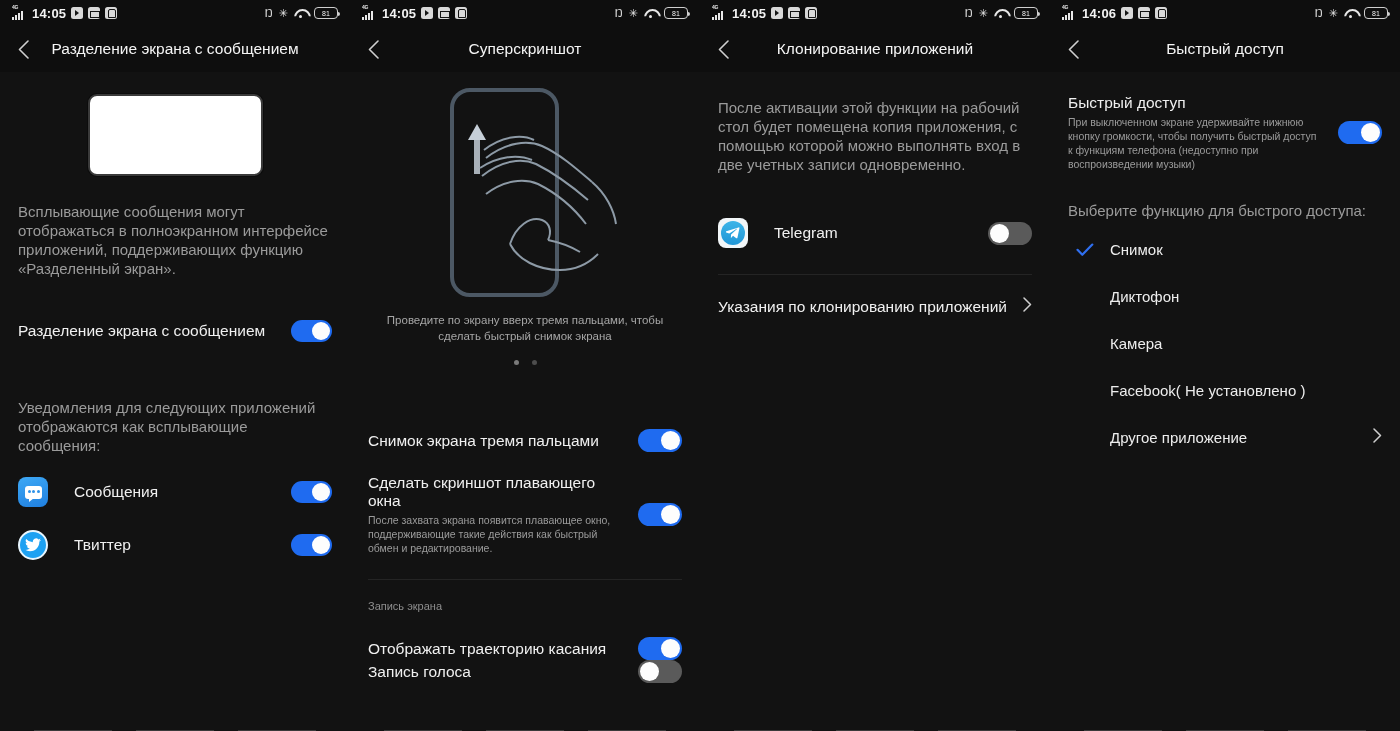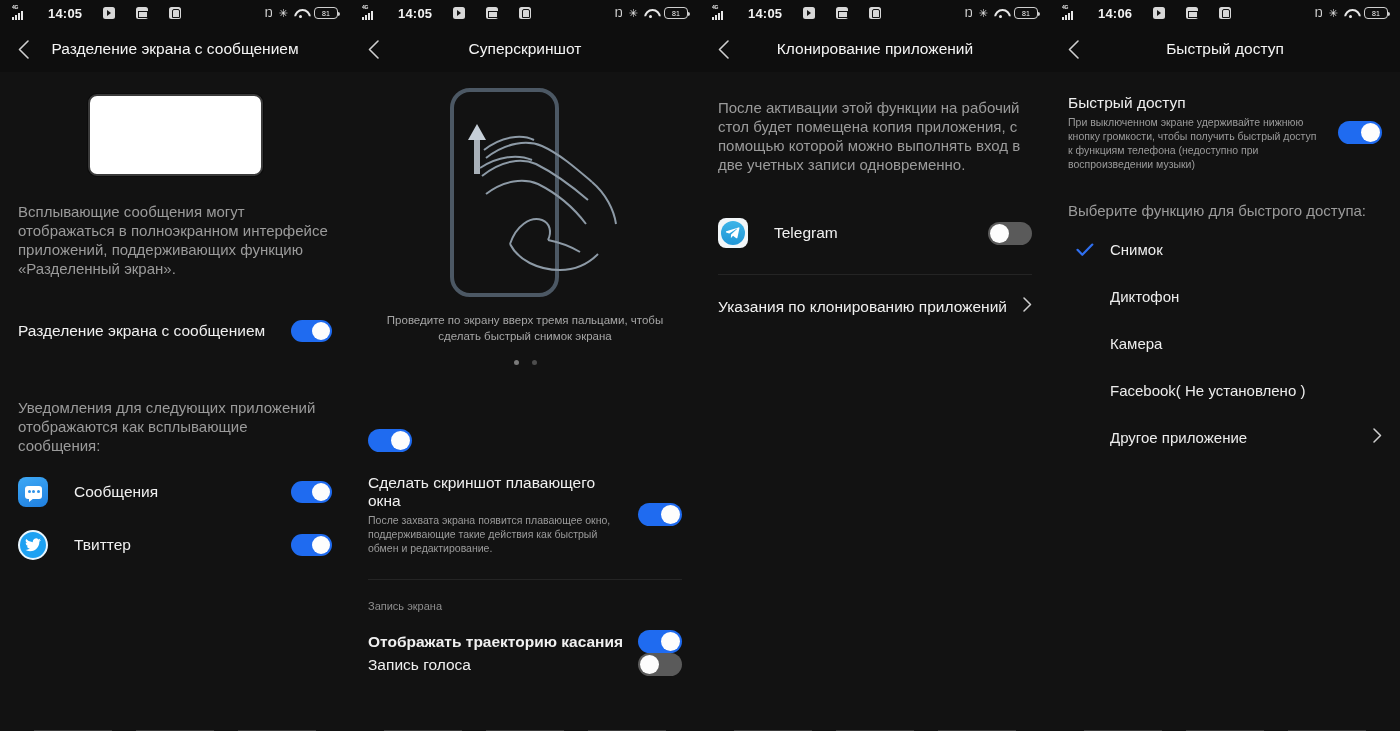--- a/index.html
+++ b/index.html
@@ -22,21 +22,21 @@
   .panel.p4 { background: #121212; }
 
   
   .statusbar {
     height: 26px;
     display: flex; align-items: center;
     justify-content: space-between;
     padding: 0 12px;
     background: #0e0e0e;
   }
-  .sb-left { display: flex; align-items: center; gap: 21px; }
+  .sb-left { display: flex; align-items: center; gap: 5px; }
   .sb-right { display: flex; align-items: center; gap: 6px; }
   .sig { position: relative; width: 15px; height: 13px; }
   .sig .net {
     position: absolute; top: -3px; left: 0;
     font-size: 5px; color: #e9e9e9; letter-spacing: -0.3px;
     font-weight: bold;
   }
   .sig .bars { position: absolute; bottom: 0; left: 0; display: flex; align-items: flex-end; gap: 1px; }
   .sig .bars i { display: block; width: 2px; background: #e9e9e9; }
   .sig .bars i:nth-child(1) { height: 3px; }
@@ -372,40 +372,41 @@
     </div>
 
     <div class="centertext">Проведите по экрану вверх тремя пальцами, чтобы сделать быстрый снимок экрана</div>
     <div class="dots">
       <i class="active"></i>
       <i></i>
     </div>
 
     <div class="content" style="margin-top:64px;">
       <div class="row">
+        <div class="row-main rowlabel">Снимок экрана тремя пальцами</div>
         <div class="toggle on big">
             <span class="knob"></span>
           </div>
       </div>
 
       <div class="row" style="margin-top:22px;gap:24px;">
         <div class="row-main">
           <div class="rowlabel">Сделать скриншот плавающего окна</div>
           <div class="sublabel" style="max-width:250px;">После захвата экрана появится плавающее окно, поддерживающие такие действия как быстрый обмен и редактирование.</div>
         </div>
         <div class="toggle on big">
             <span class="knob"></span>
           </div>
       </div>
 
       <div class="divider" style="margin-top:24px;"></div>
 
       <div class="section-cap" style="margin-top:20px;">Запись экрана</div>
 
-      <div class="row" style="margin-top:18px;font-weight:bold;">
+      <div class="row" style="margin-top:25px;">
         <div class="row-main rowlabel">Отображать траекторию касания</div>
         <div class="toggle on big">
             <span class="knob"></span>
           </div>
       </div>
 
       <div class="row" style="">
         <div class="row-main rowlabel">Запись голоса</div>
         <div class="toggle big">
             <span class="knob"></span>

